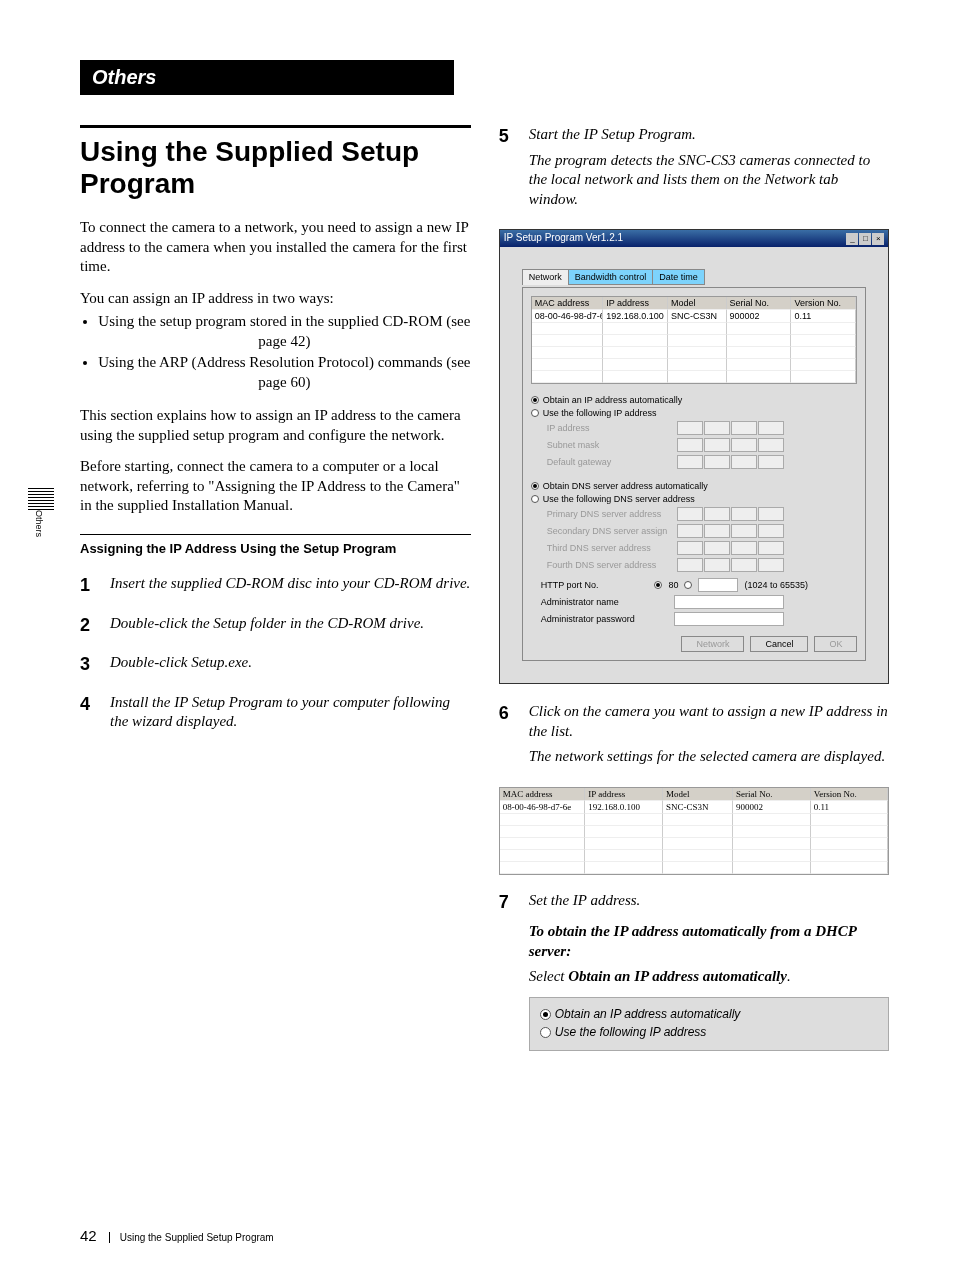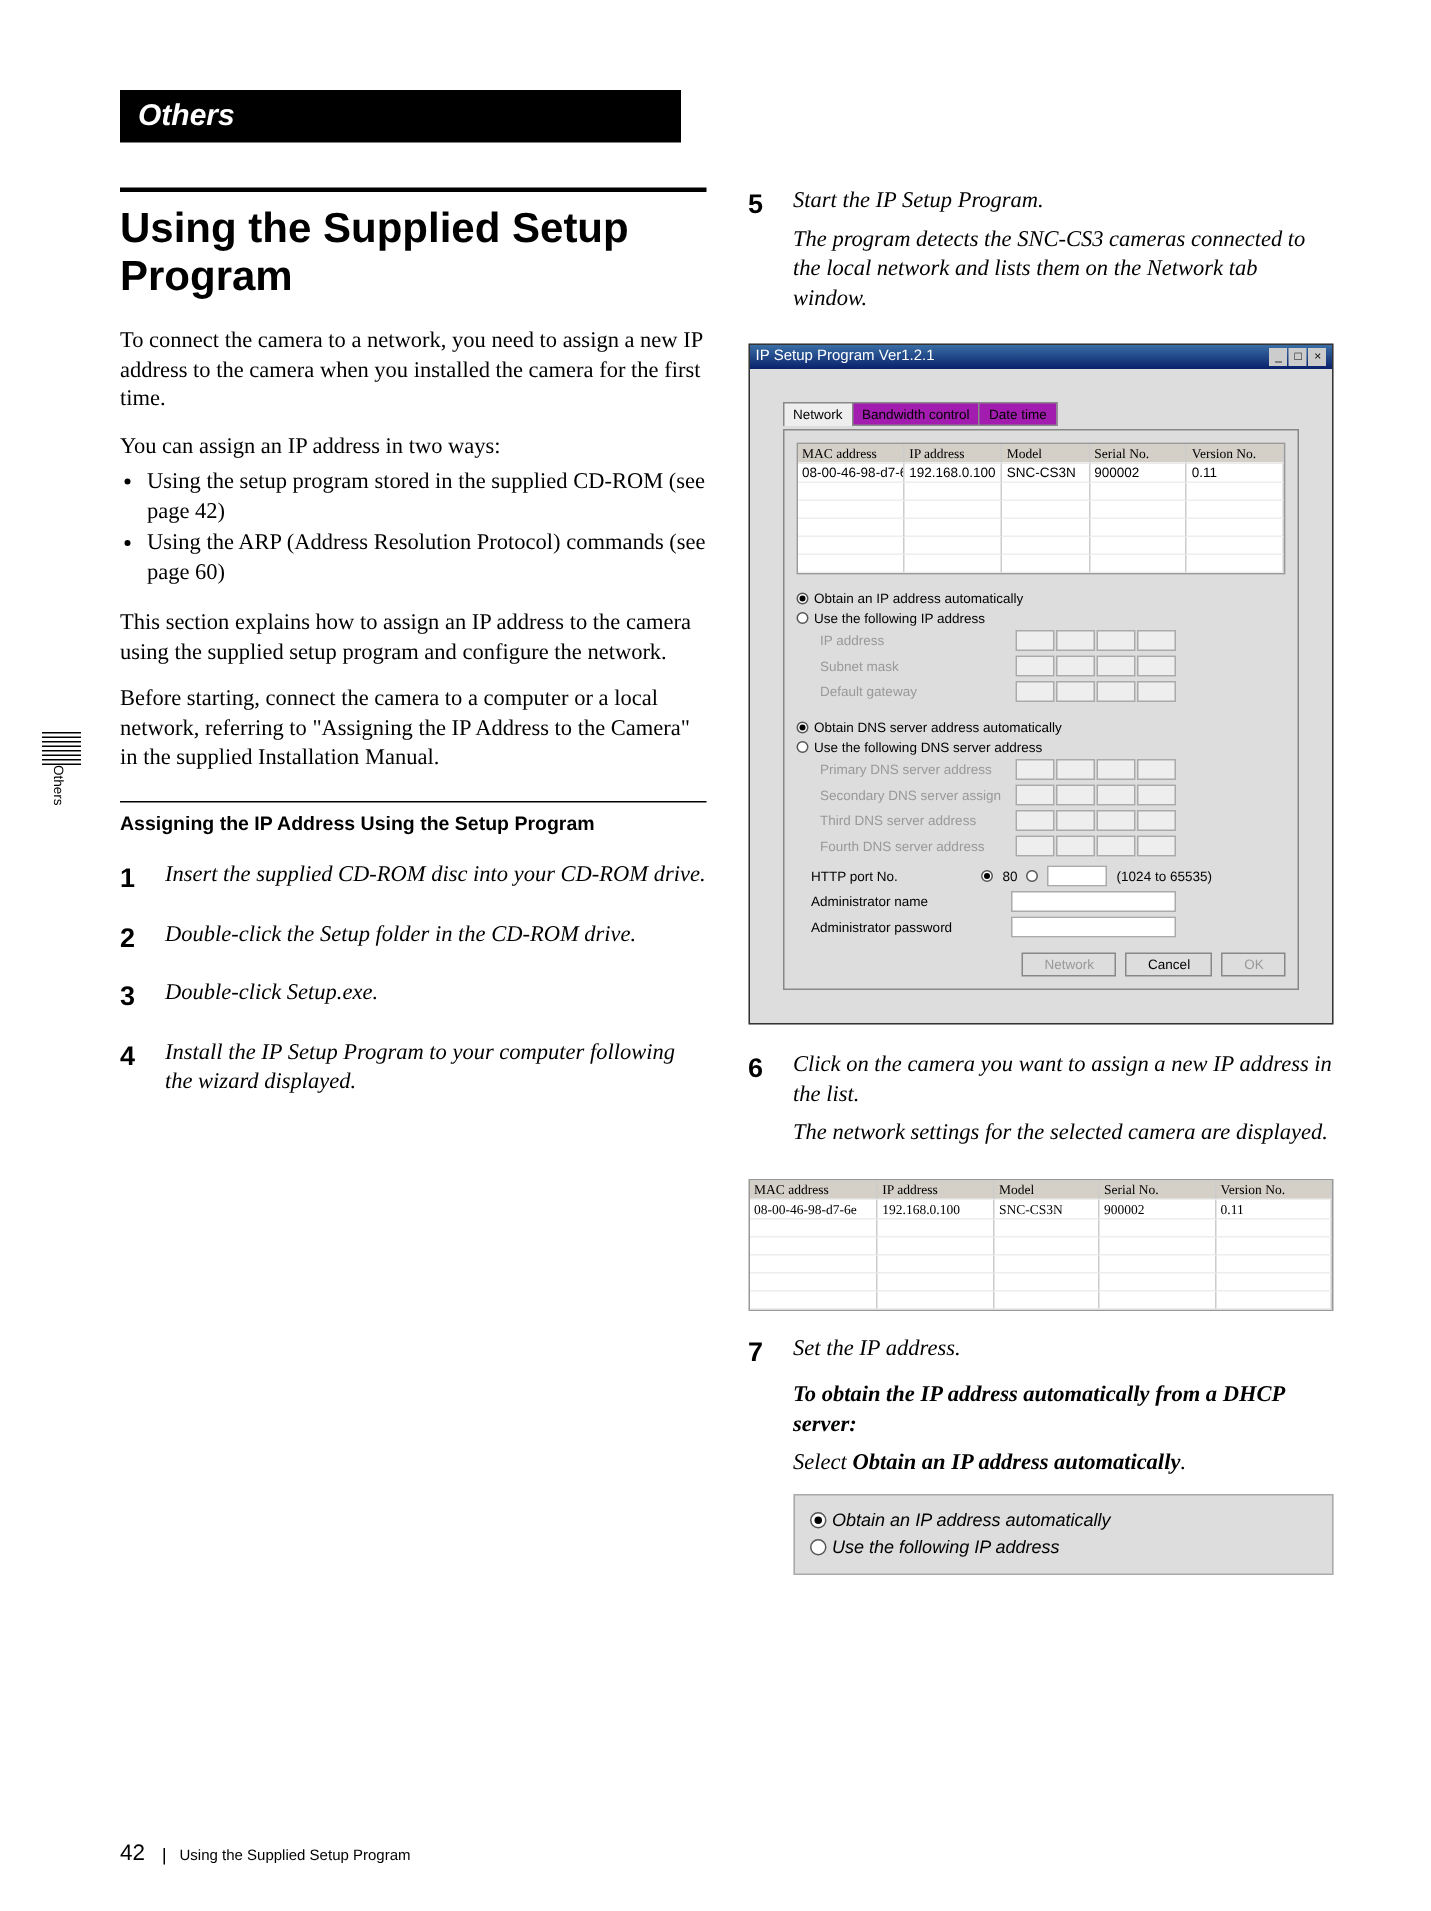--- a/index.html
+++ b/index.html
@@ -3,21 +3,21 @@
 <meta charset="utf-8">
 <style>
   * { box-sizing: border-box; margin: 0; padding: 0; }
   body { font-family: "Times New Roman", Times, serif; font-size: 14px; color: #000; width: 954px; height: 1274px; background: #fff; position: relative; padding: 60px 60px 40px 80px; }
   .section-bar { background: #000; color: #fff; font-style: italic; font-weight: bold; font-size: 20px; padding: 6px 12px; width: 46%; margin-bottom: 30px; font-family: Arial, sans-serif; }
   .columns { display: flex; gap: 28px; }
   .col { width: 48%; }
   .hr-thick { border: none; border-top: 3px solid #000; margin-bottom: 8px; }
   h1.title { font-family: Arial, Helvetica, sans-serif; font-weight: bold; font-size: 28px; line-height: 1.15; margin-bottom: 18px; }
   .para { font-size: 15px; line-height: 1.3; margin-bottom: 12px; }
-  ul.bullets { list-style: disc; padding-left: 18px; margin-bottom: 14px; font-size: 15px; line-height: 1.3; }
+  ul.bullets { list-style: disc; padding-left: 18px; margin-bottom: 14px; font-size: 15px; line-height: 1.3; text-align: center; }
   ul.bullets li { margin-bottom: 2px; }
   .hr-thin { border: none; border-top: 1px solid #000; margin: 18px 0 6px 0; }
   h2.subtitle { font-family: Arial, Helvetica, sans-serif; font-weight: bold; font-size: 13px; line-height: 1.2; margin-bottom: 18px; }
   ol.steps { list-style: none; padding: 0; }
   .step { display: flex; gap: 12px; margin-bottom: 14px; font-size: 15px; line-height: 1.3; }
   .step-num { font-family: Arial, Helvetica, sans-serif; font-weight: bold; font-size: 18px; flex-shrink: 0; width: 18px; }
   .step-body { flex: 1; font-style: italic; }
   .step-body p { margin-bottom: 6px; }
   .bold { font-weight: bold; }
   .side-tab { position: absolute; left: 34px; top: 510px; writing-mode: vertical-rl; font-family: Arial, sans-serif; font-size: 9px; }
@@ -25,26 +25,26 @@
   .side-lines div { width: 26px; border-top: 1px solid #000; margin-bottom: 2px; }
   .footer { position: absolute; bottom: 30px; left: 80px; display: flex; align-items: baseline; gap: 12px; }
   .page-num { font-family: Arial, sans-serif; font-size: 15px; }
   .footer-txt { font-family: Arial, sans-serif; font-size: 10px; border-left: 1px solid #000; padding-left: 10px; }
   
   .app-window { border: 1px solid #333; background: #ddd; font-family: Tahoma, Arial, sans-serif; font-size: 9px; margin: 10px 0 18px 0; }
   .app-titlebar { background: linear-gradient(#3a6ea5,#08216b); color: #fff; display: flex; justify-content: space-between; padding: 2px 4px; font-size: 10px; }
   .app-title-icons span { display: inline-block; width: 12px; text-align: center; background: #ccc; color: #000; margin-left: 1px; font-size: 8px; line-height: 12px; }
   .app-body { padding: 22px; background: #ddd; }
   .tabs { display: flex; font-size: 9px; margin-bottom: 2px; }
-  .tab { border: 1px solid #888; background: #a21caf; padding: 2px 6px; margin-right: -1px; }
+  .tab { border: 1px solid #888; background: #7dd3fc; padding: 2px 6px; margin-right: -1px; }
   .tab.active { background: #eee; border-bottom: none; }
   .tab-panel { border: 1px solid #888; background: #ddd; padding: 8px; }
   .grid-table { border: 1px solid #999; background: #fff; font-size: 9px; }
   .grid-row { display: flex; }
-  .grid-row.header { background: #d4d0c8; font-weight: normal; font-family: Liberation Serif, serif; }
+  .grid-row.header { background: #d4d0c8; font-weight: normal; }
   .grid-cell { border-right: 1px solid #ccc; border-bottom: 1px solid #eee; padding: 1px 3px; overflow: hidden; white-space: nowrap; }
   .c1 { width: 22%; } .c2 { width: 20%; } .c3 { width: 18%; } .c4 { width: 20%; } .c5 { width: 20%; }
   .radio-line { display: flex; align-items: center; gap: 4px; margin: 3px 0; font-size: 9px; }
   .radio-dot { width: 8px; height: 8px; border: 1px solid #555; border-radius: 50%; display: inline-flex; align-items: center; justify-content: center; background: #fff; }
   .radio-dot.on::after { content: ""; width: 4px; height: 4px; background: #000; border-radius: 50%; display: block; }
   .disabled { color: #999; }
   .field-row { display: flex; align-items: center; margin: 3px 0 3px 16px; font-size: 9px; }
   .field-row label { width: 42%; }
   .ip-box { display: flex; gap: 1px; }
   .ip-seg { width: 26px; height: 14px; border: 1px solid #aaa; background: #eee; }

